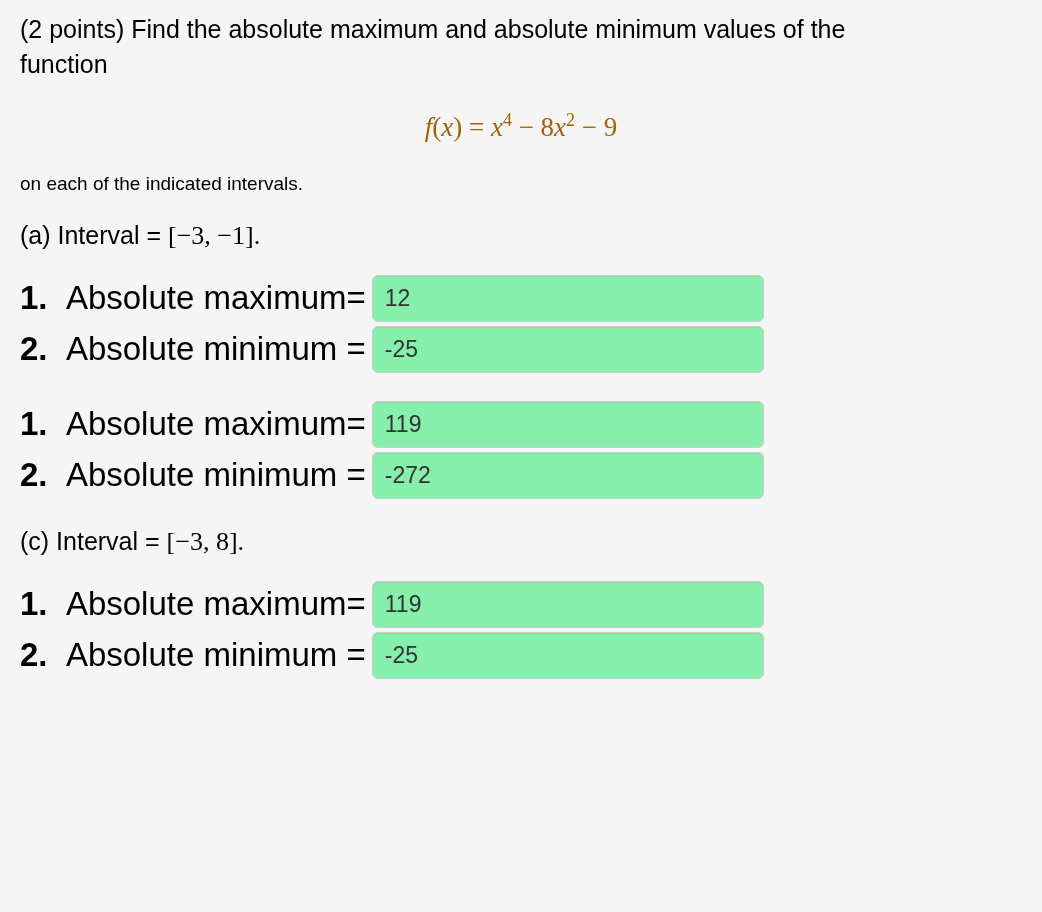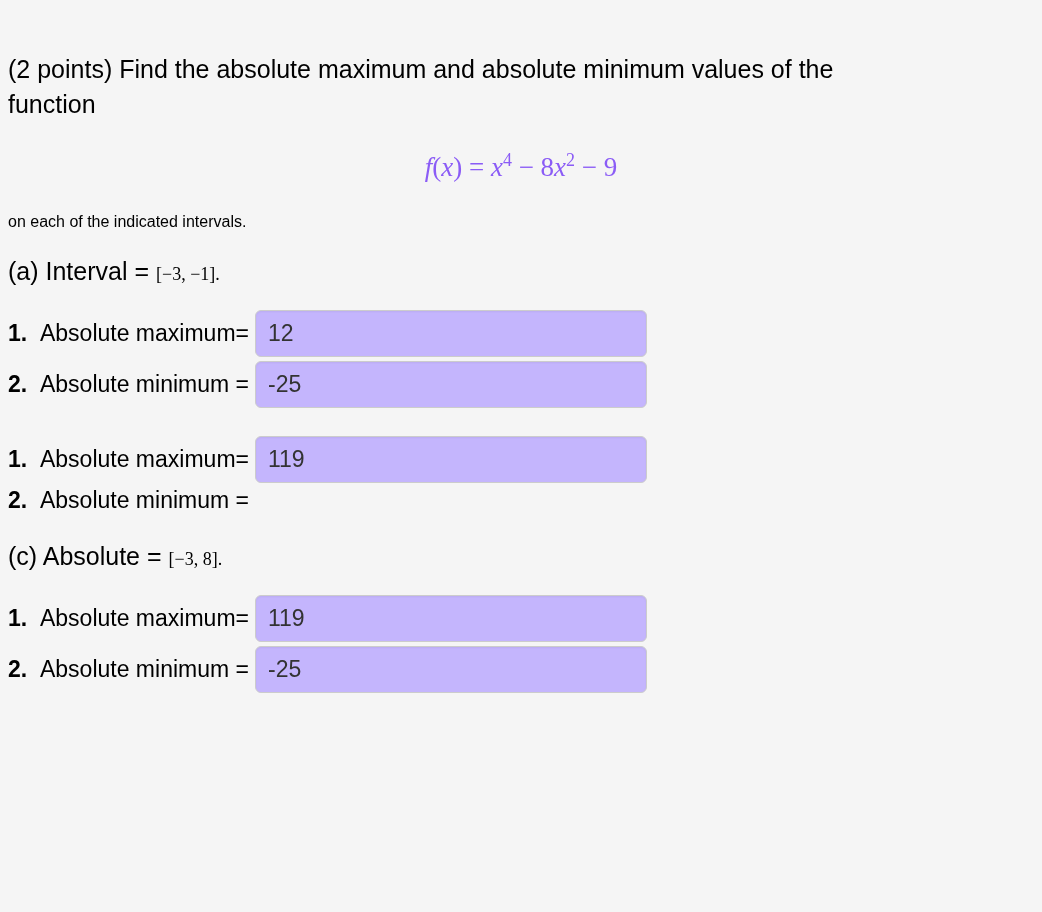--- a/index.html
+++ b/index.html
@@ -10,83 +10,82 @@
     body {
       font-family: Arial, Helvetica, sans-serif;
       background-color: #f5f5f5;
       padding: 0;
       width: 1042px;
       height: 912px;
       overflow: hidden;
     }
     .container {
       background-color: #f5f5f5;
-      padding: 12px 8px;
-      margin-top: 40px;
+      padding: 12px 20px;
     }
     .problem-text {
       font-size: 25px;
       color: #000;
       line-height: 1.4;
       margin-bottom: 20px;
     }
     .equation {
       font-family: "Times New Roman", Times, serif;
       font-size: 27px;
       font-style: italic;
       text-align: center;
       margin: 28px 0 28px 0;
-      color: #8b5cf6;
+      color: #a16207;
     }
     .equation .upright {
       font-style: normal;
     }
     .equation sup {
       font-size: 18px;
       vertical-align: super;
       font-style: normal;
     }
     .section-text {
-      font-size: 16px;
+      font-size: 19px;
       color: #000;
       margin-bottom: 24px;
       line-height: 1.35;
     }
     .interval-label {
       font-size: 25px;
       color: #000;
       margin-bottom: 24px;
       margin-top: 8px;
     }
     .interval-math {
       font-family: "Times New Roman", Times, serif;
-      font-size: 18px;
+      font-size: 26px;
     }
     .answer-row {
       display: flex;
       align-items: center;
       margin-bottom: 4px;
     }
     .answer-label {
-      font-size: 23px;
+      font-size: 33px;
       color: #000;
       white-space: nowrap;
     }
     .answer-label .num {
       font-weight: bold;
     }
     .answer-input {
       font-family: Arial, Helvetica, sans-serif;
       font-size: 23px;
       padding: 9px 12px;
       border: 1px solid #ccc;
       border-radius: 6px;
       width: 392px;
       margin-left: 6px;
-      background-color: #c4b5fd;
+      background-color: #86efac;
       color: #333;
       box-shadow: inset 0 1px 2px rgba(0,0,0,0.05);
     }
     .interval-block {
       margin-bottom: 28px;
     }
   </style>
 </head>
 <body>
 
@@ -118,26 +117,27 @@
     </div>
   </div>
 
   <div class="interval-block">
     <div class="answer-row">
       <span class="answer-label"><span class="num">1.</span>&nbsp;&nbsp;<span>Absolute maximum=</span></span>
       <input type="text" class="answer-input" value="119" style="">
     </div>
     <div class="answer-row">
       <span class="answer-label"><span class="num">2.</span>&nbsp;&nbsp;<span>Absolute minimum =</span></span>
+      <input type="text" class="answer-input" value="-272" style="">
     </div>
   </div>
 
   <div class="interval-block">
     <div class="interval-label">
-      <span>(c) Absolute = </span><span class="interval-math">[−3, 8].</span>
+      <span>(c) Interval = </span><span class="interval-math">[−3, 8].</span>
     </div>
     <div class="answer-row">
       <span class="answer-label"><span class="num">1.</span>&nbsp;&nbsp;<span>Absolute maximum=</span></span>
       <input type="text" class="answer-input" value="119" style="">
     </div>
     <div class="answer-row">
       <span class="answer-label"><span class="num">2.</span>&nbsp;&nbsp;<span>Absolute minimum =</span></span>
       <input type="text" class="answer-input" value="-25" style="">
     </div>
   </div>

